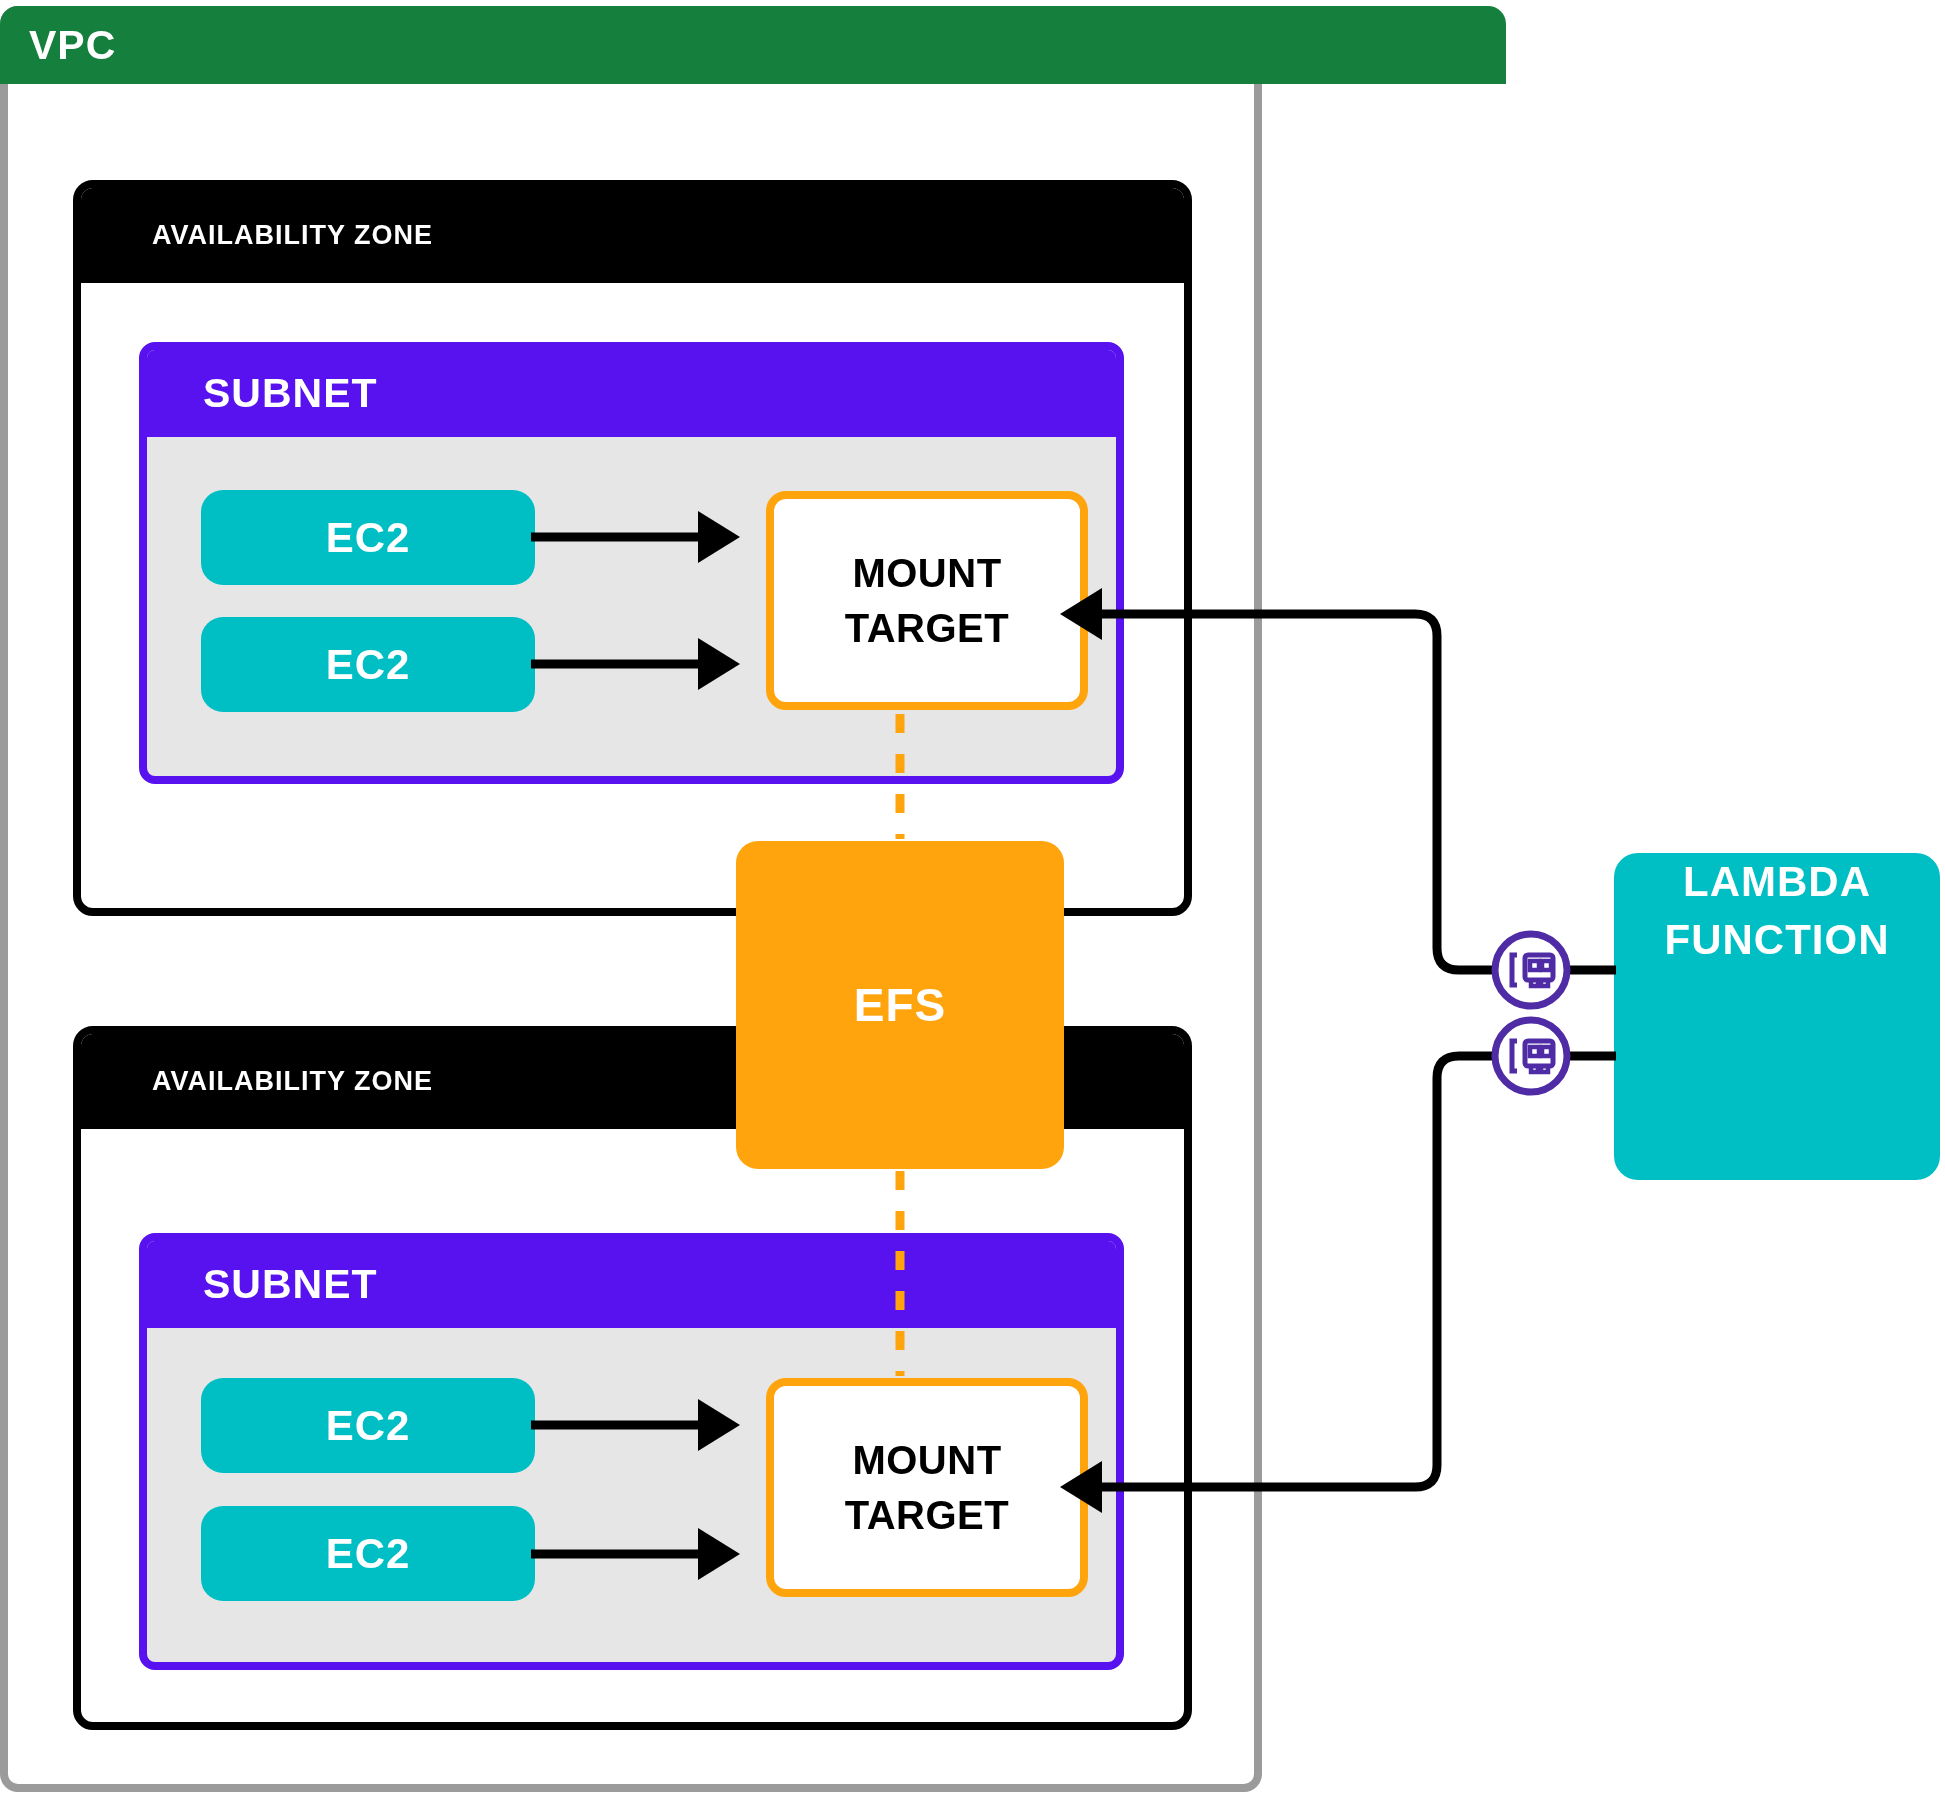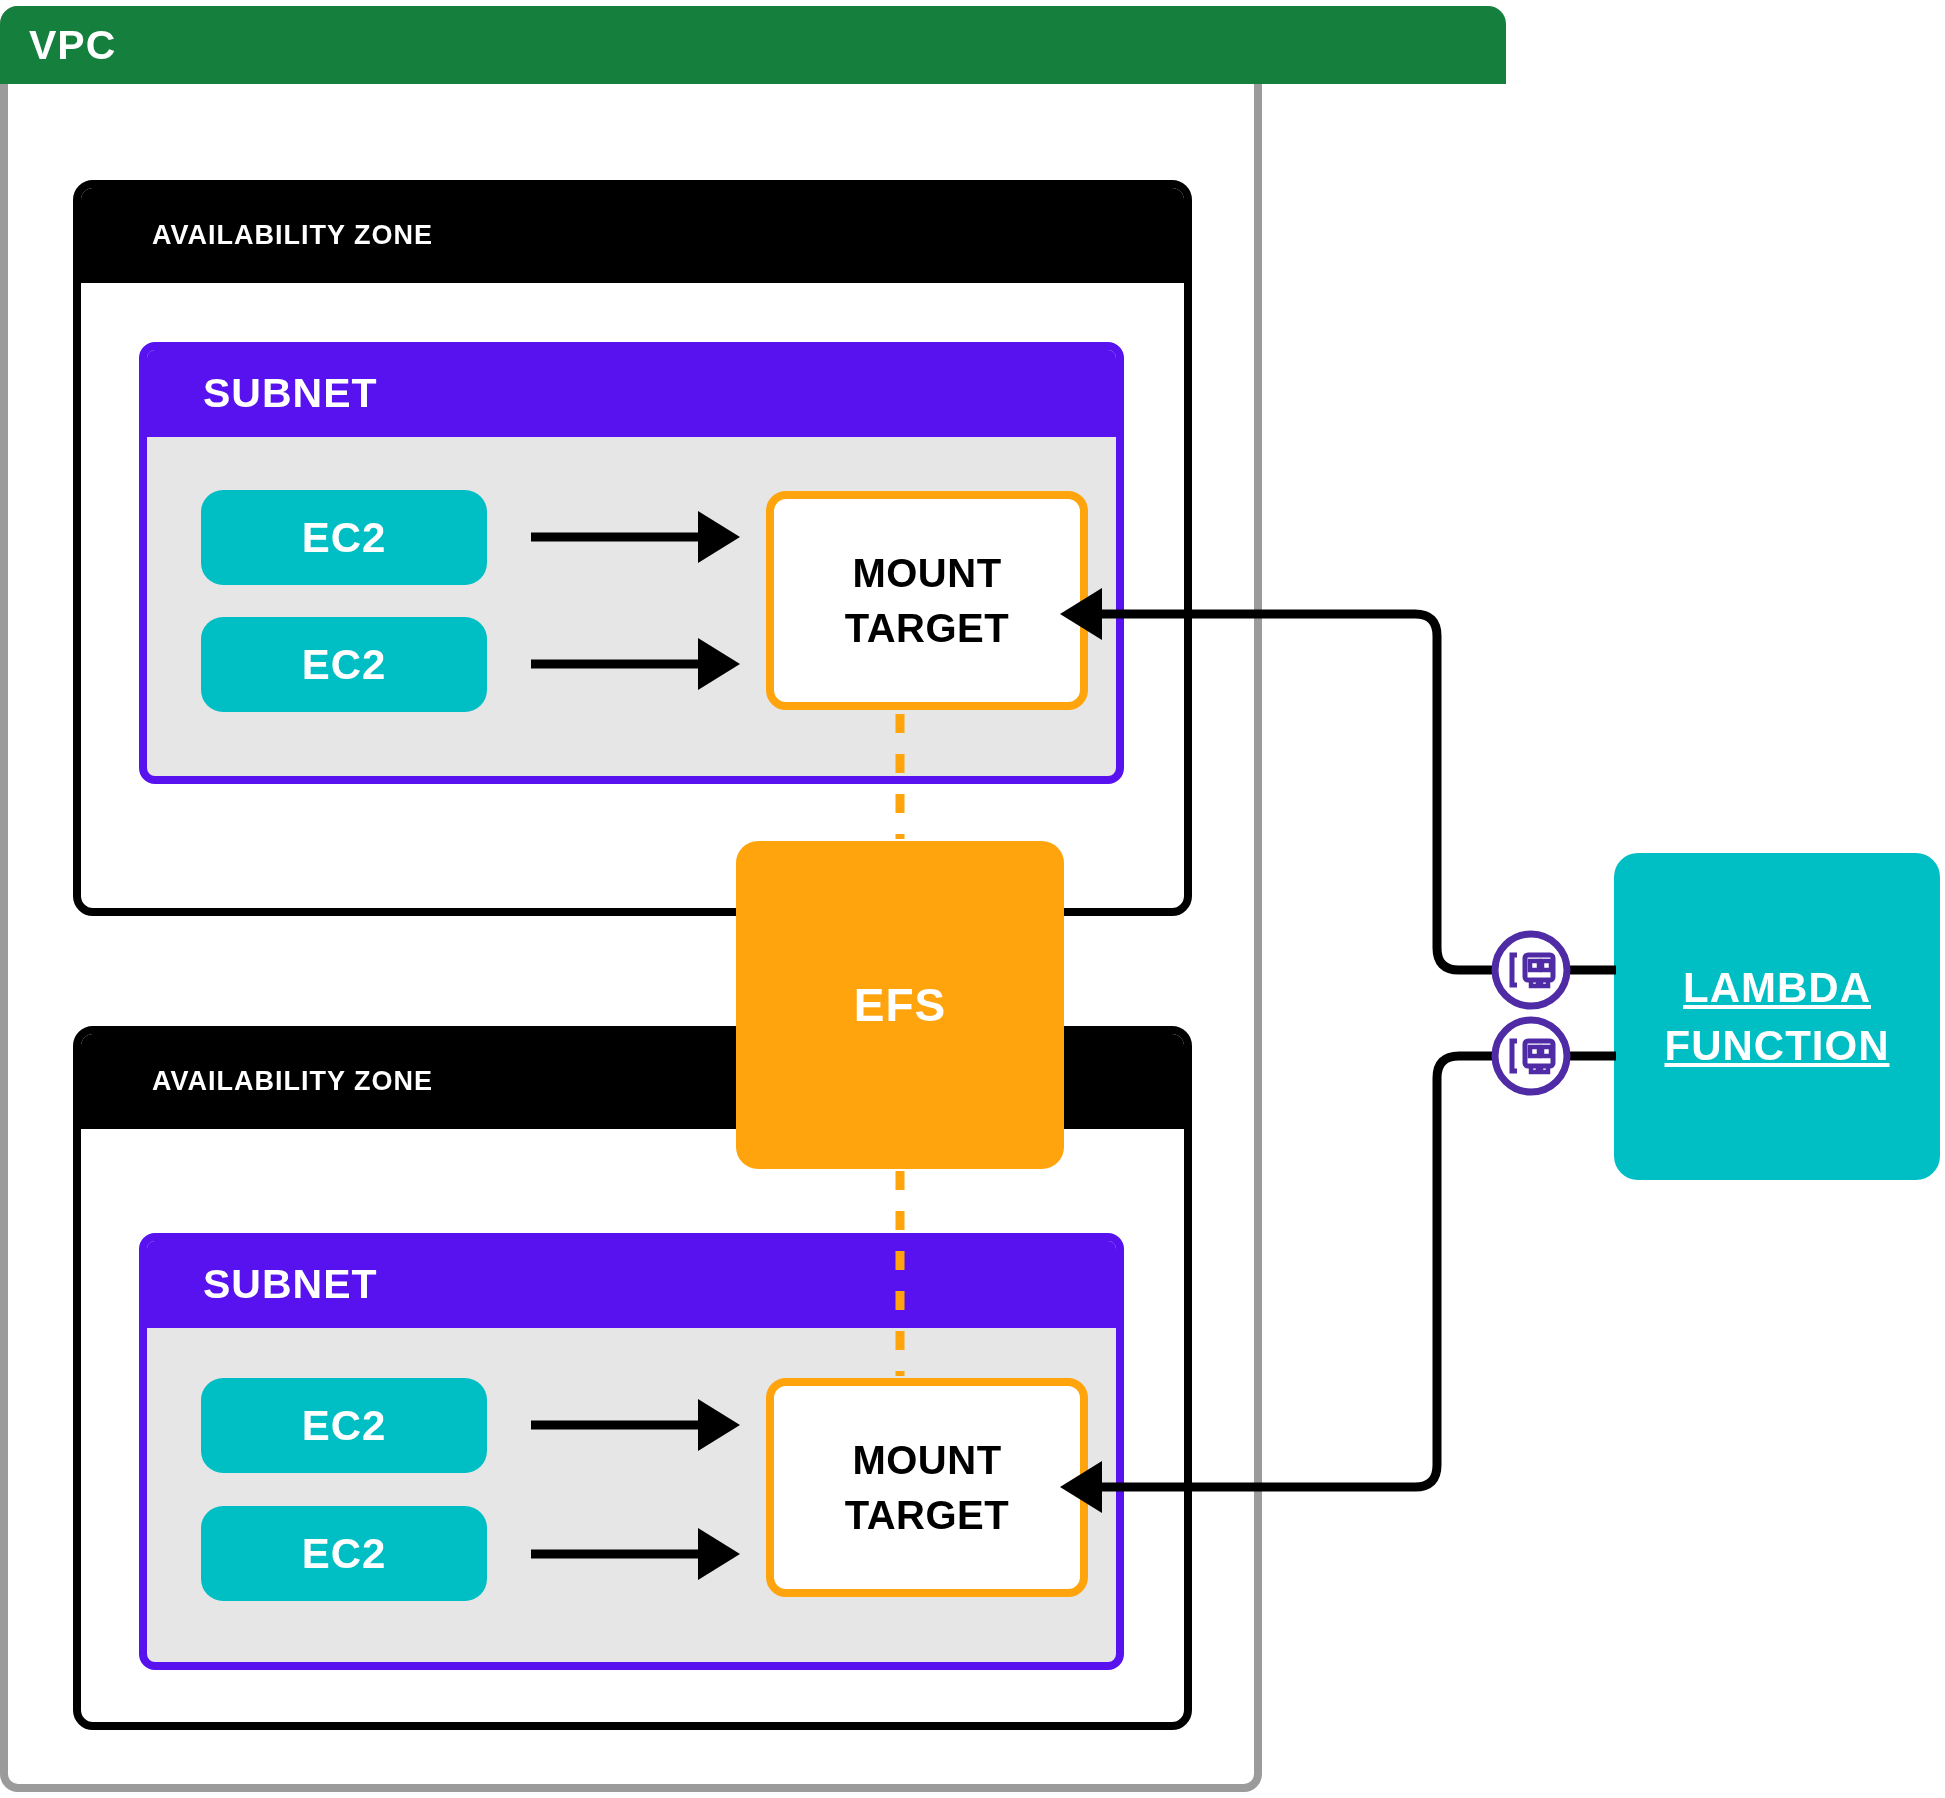--- a/index.html
+++ b/index.html
@@ -19,39 +19,39 @@
   .zone2{left:73px;top:1026px;height:704px;}
   .zone-header{height:95px;background:#000000;color:#ffffff;font-size:27px;line-height:95px;
     padding-left:71px;letter-spacing:1px;}
   
   .subnet{width:985px;border:8px solid #5812F0;border-radius:16px;background:#E7E6E6;overflow:hidden;}
   .subnet1{left:139px;top:342px;height:442px;}
   .subnet2{left:139px;top:1233px;height:437px;}
   .subnet-header{height:87px;background:#5812F0;color:#ffffff;font-size:41px;line-height:87px;
     padding-left:56px;letter-spacing:1px;}
   
-  .ec2{width:286px;height:95px;background:#00BFC4;border-radius:22px;color:#ffffff;font-size:42px;
+  .ec2{width:334px;height:95px;background:#00BFC4;border-radius:22px;color:#ffffff;font-size:42px;
     display:flex;align-items:center;justify-content:center;letter-spacing:1px;}
   .ec2-1{left:201px;top:490px;}
   .ec2-2{left:201px;top:617px;}
   .ec2-3{left:201px;top:1378px;}
   .ec2-4{left:201px;top:1506px;}
   
   .mount{width:322px;height:219px;background:#ffffff;border:8px solid #FFA40C;border-radius:20px;
     color:#000000;font-size:40px;line-height:55px;display:flex;align-items:center;justify-content:center;
     text-align:center;padding:0 40px;letter-spacing:0.5px;margin-left:28px;}
   .mt1{left:738px;top:491px;}
   .mt2{left:738px;top:1378px;}
   
   .efs{left:736px;top:841px;width:328px;height:328px;background:#FFA40C;border-radius:22px;
     color:#ffffff;font-size:46px;display:flex;align-items:center;justify-content:center;letter-spacing:1px;}
   
   .lambda{left:1614px;top:853px;width:326px;height:327px;background:#00BFC4;border-radius:24px;
-    color:#ffffff;font-size:42px;line-height:58px;display:flex;align-items:center;justify-content:center;
-    text-align:center;padding:0 14px;letter-spacing:1px;text-decoration:underline;}
+    color:#ffffff;font-size:42px;line-height:58px;display:flex;justify-content:center;
+    text-align:center;padding:0 14px;letter-spacing:1px;}
   .overlay{position:absolute;left:0;top:0;width:1945px;height:1798px;pointer-events:none;}
 </style>
 </head>
 <body>
 
 <div class="canvas">
 
   <div class="abs vpc">
     <div class="vpc-header">
       <span>VPC</span>

